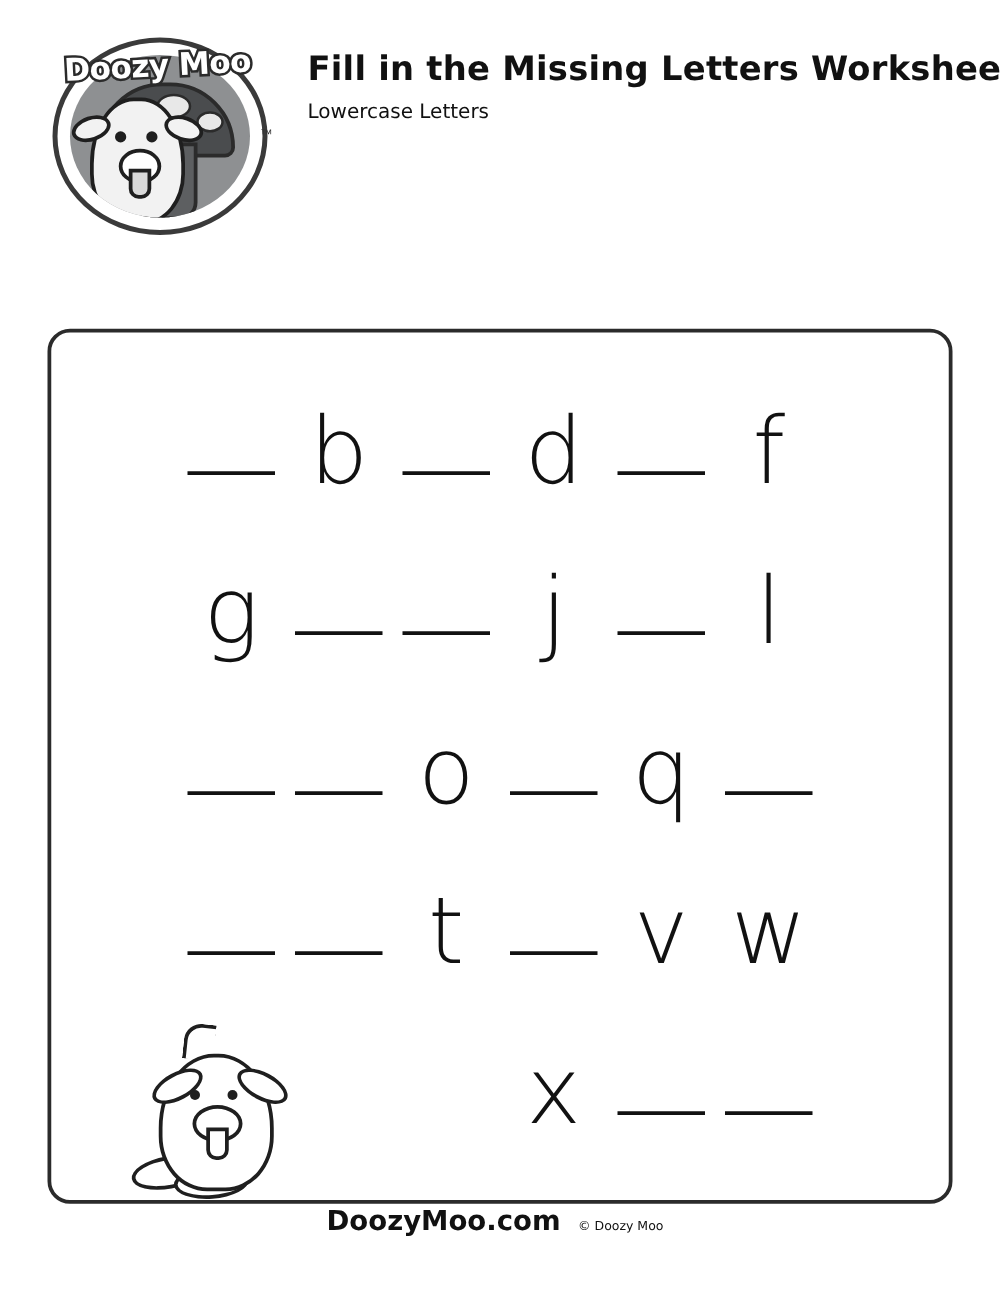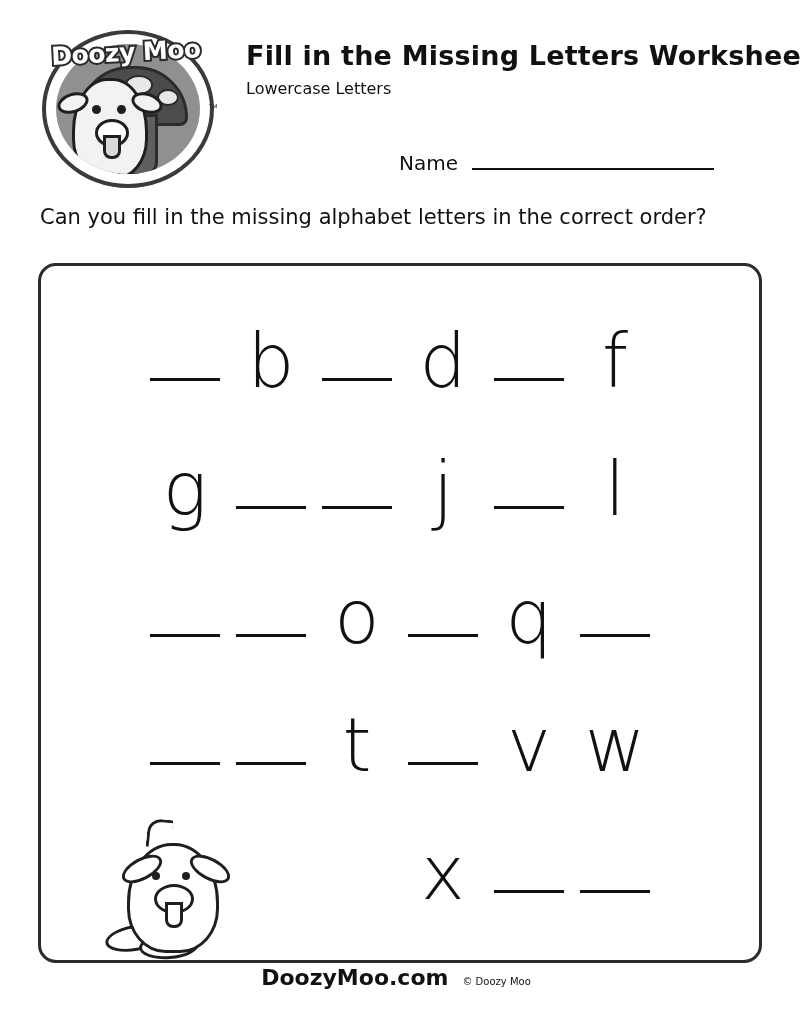--- a/index.html
+++ b/index.html
@@ -397,26 +397,21 @@
     </div>
     <div class="logo-text">Doozy Moo</div>
     <div class="logo-tm">™</div>
   </div>
 
   <div class="title-block">
     <div class="worksheet-title">Fill in the Missing Letters Worksheet</div>
     <div class="worksheet-subtitle">Lowercase Letters</div>
   </div>
 
-  <div class="name-row">
-    <span class="name-label">Name</span>
-    <span class="name-line"></span>
-  </div>
-
-  <div class="instruction">Can you fill in the missing alphabet letters in the correct order?</div>
+
 </div>
 
 <div class="worksheet-box">
   <div class="rows">
 
     <div class="letter-row row-1">
       <span class="cell blank"></span>
       <span class="cell letter">b</span>
       <span class="cell blank"></span>
       <span class="cell letter">d</span>

